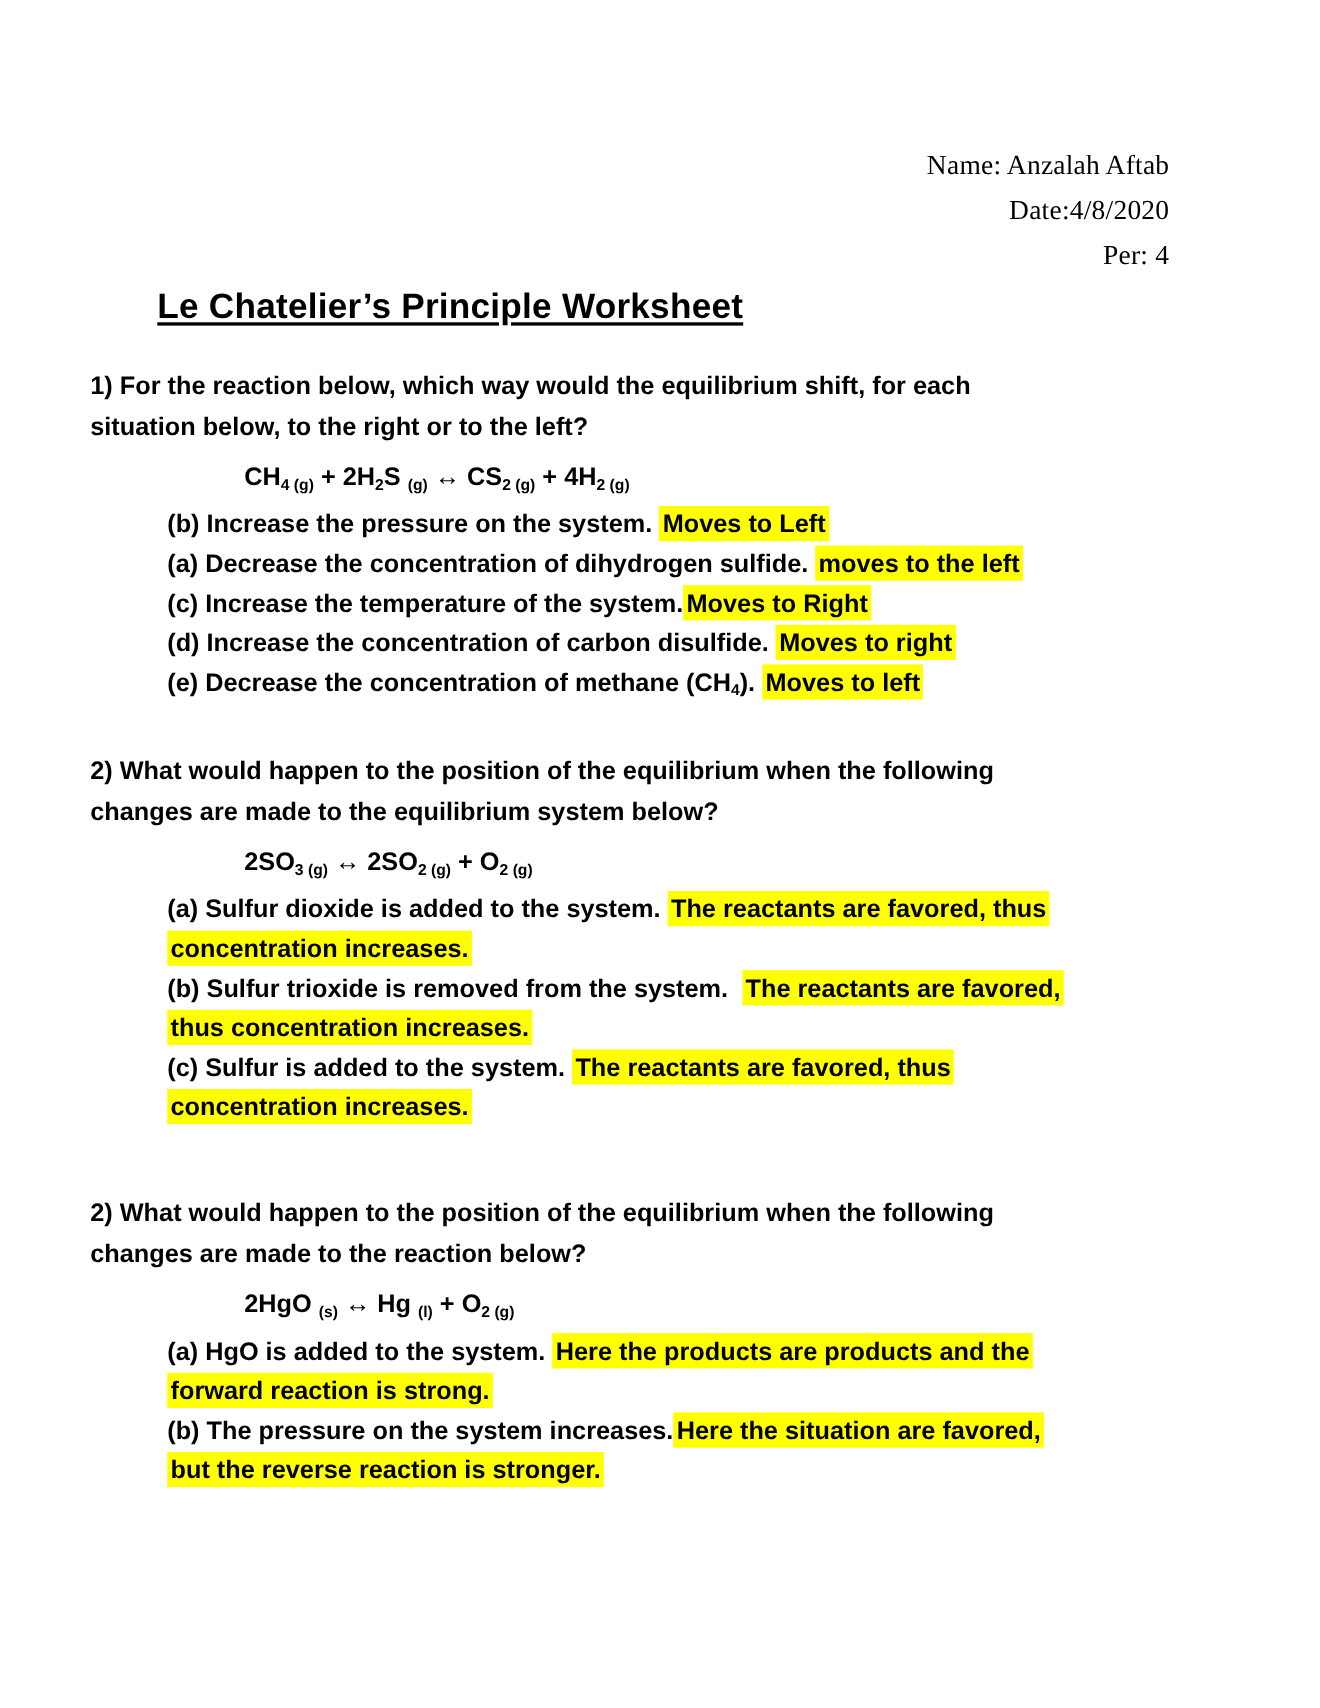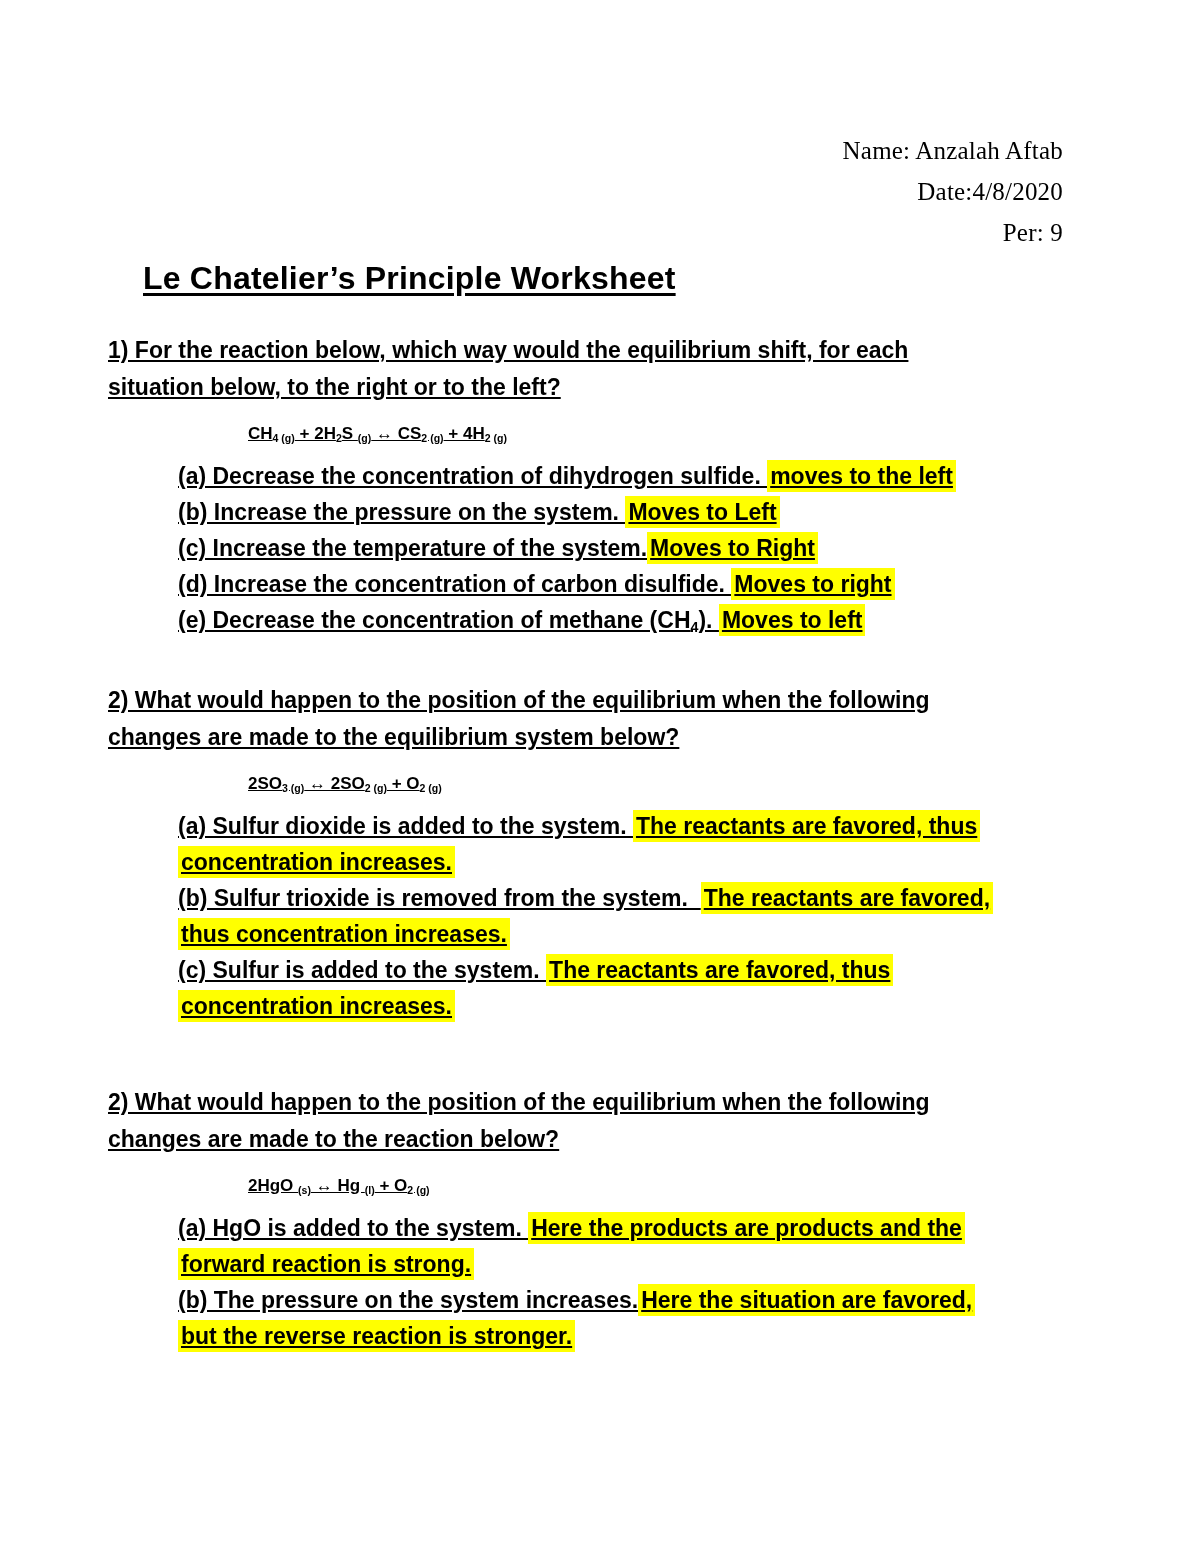--- a/index.html
+++ b/index.html
@@ -24,32 +24,32 @@
     letter-spacing: 0.2px;
   }
   .doc-title {
     margin: 10px 0 0 143px;
     font-size: 32px;
     line-height: 31px;
     text-decoration: underline;
     text-underline-offset: 4px;
     letter-spacing: 0.2px;
   }
-  .question { margin-left: 108px; text-decoration: underline; }
+  .question { margin-left: 82px; }
   .q2 { margin-top: 44px; }
   .q3 { margin-top: 60px; }
   .prompt {
     margin: 38px 0 0 0;
     max-width: 895px;
     font-size: 23px;
     line-height: 37px;
   }
   .equation {
     margin: 9px 0 0 140px;
-    font-size: 17px;
+    font-size: 23px;
     line-height: 37px;
     white-space: nowrap;
   }
   .equation sub, .item sub {
     font-size: 0.62em;
     line-height: 0;
     position: relative;
     top: 0.28em;
     vertical-align: baseline;
   }
@@ -63,31 +63,31 @@
   .hl { background: var(--hl); padding: 3px 3px; }
 </style>
 </head>
 <body>
 
 <div>
 
   <div class="doc-header">
     <div>Name: Anzalah Aftab</div>
     <div>Date:4/8/2020</div>
-    <div>Per: 9</div>
+    <div>Per: 4</div>
   </div>
 
   <div class="doc-title">Le Chatelier’s Principle Worksheet</div>
 
   <section class="question q1">
     <p class="prompt">1) For the reaction below, which way would the equilibrium shift, for each situation below, to the right or to the left?</p>
     <div class="equation"><span>CH</span><sub>4 (g)</sub><span> + 2H</span><sub>2</sub><span>S </span><sub>(g)</sub><span> ↔ CS</span><sub>2 (g)</sub><span> + 4H</span><sub>2 (g)</sub></div>
     <div class="items">
+      <div class="item"><span>(b) Increase the pressure on the system. </span><span class="hl">Moves to Left</span></div>
       <div class="item"><span>(a) Decrease the concentration of dihydrogen sulfide. </span><span class="hl">moves to the left</span></div>
-      <div class="item"><span>(b) Increase the pressure on the system. </span><span class="hl">Moves to Left</span></div>
       <div class="item"><span>(c) Increase the temperature of the system.</span><span class="hl">Moves to Right</span></div>
       <div class="item"><span>(d) Increase the concentration of carbon disulfide. </span><span class="hl">Moves to right</span></div>
       <div class="item"><span>(e) Decrease the concentration of methane (CH</span><sub>4</sub><span>). </span><span class="hl">Moves to left</span></div>
     </div>
   </section>
 
   <section class="question q2">
     <p class="prompt">2) What would happen to the position of the equilibrium when the following changes are made to the equilibrium system below?</p>
     <div class="equation"><span>2SO</span><sub>3 (g)</sub><span> ↔ 2SO</span><sub>2 (g)</sub><span> + O</span><sub>2 (g)</sub></div>
     <div class="items">

